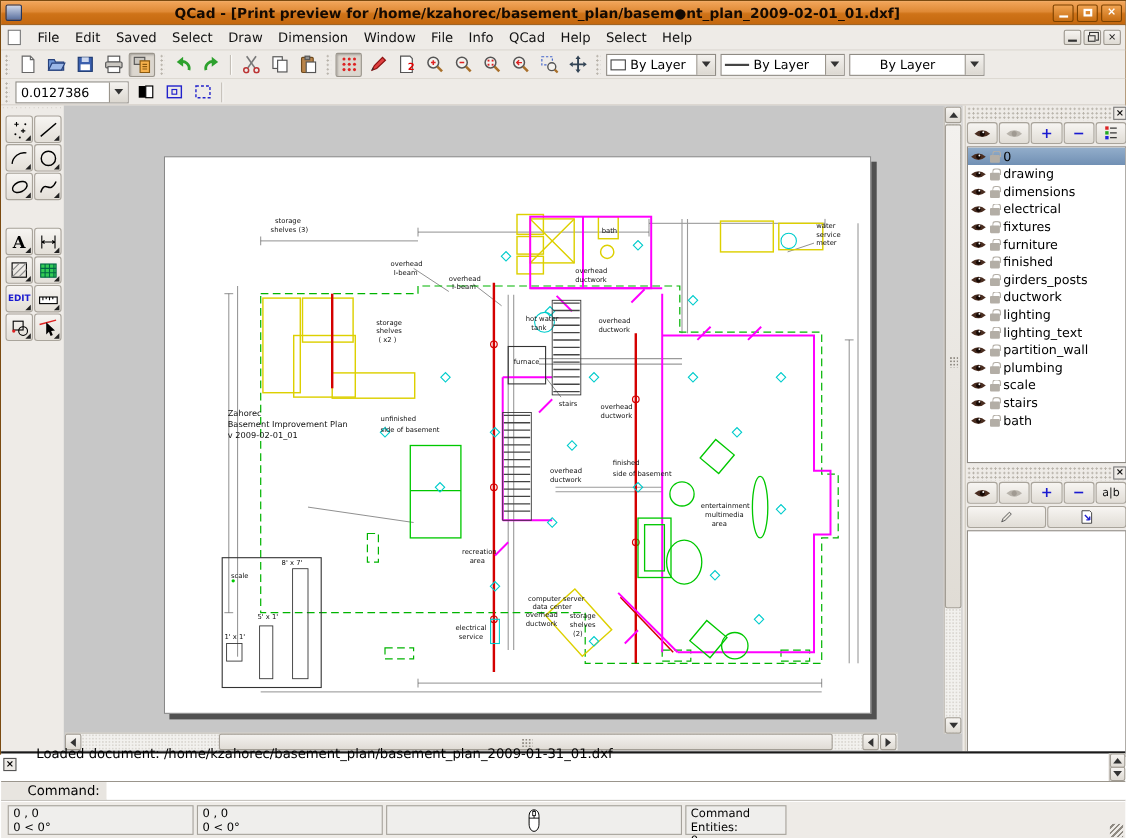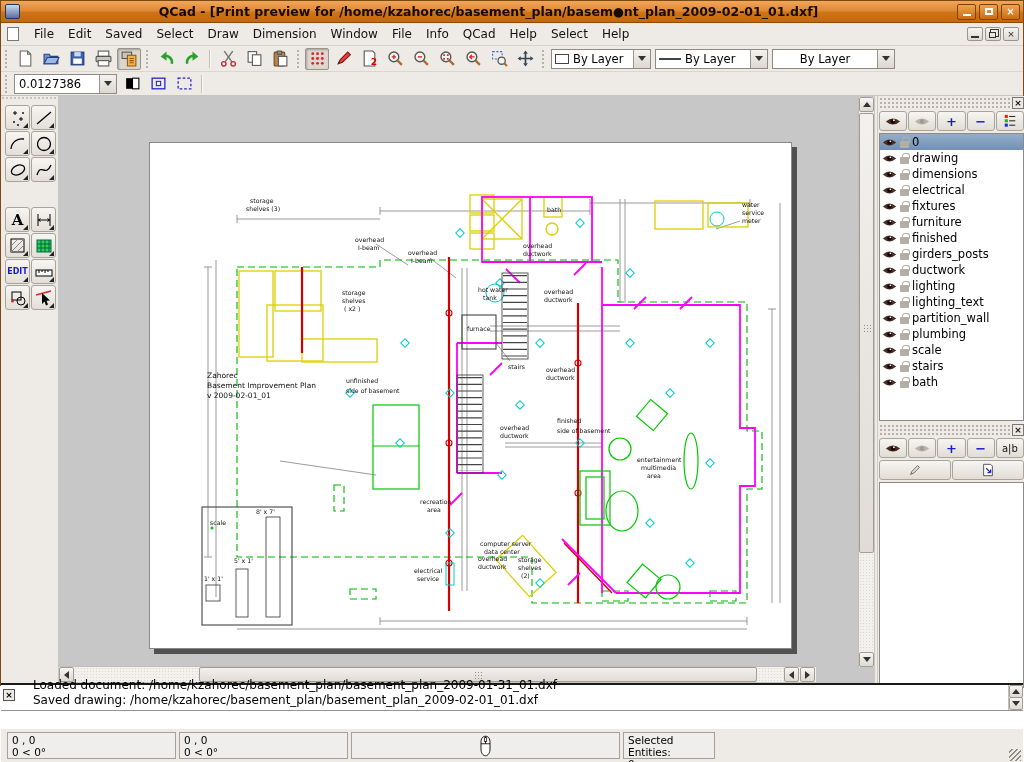--- a/index.html
+++ b/index.html
@@ -866,49 +866,52 @@
         </div>
         <div class="plist" style="height:206px;"></div>
       </div>
     </div>
   </div>
 
   <div class="logpanel">
     <div class="logx"><span>×</span></div>
     <div class="loglines">
       <div>Loaded document: /home/kzahorec/basement_plan/basement_plan_2009-01-31_01.dxf</div>
-      <div>Saved drawing: /home/kzahorec/basement_plan/basement_plan_2009-02-01_01.dxf</div>
     </div>
     <div class="logsb">
       <div class="sbtn" style="left:0;top:0;width:14px;height:13px;">
           <div class="tri-up2"></div>
         </div>
       <div class="sbtn" style="left:0;bottom:0;width:14px;height:13px;">
           <div class="tri-dn2"></div>
         </div>
     </div>
   </div>
 
+  <div class="cmdrow">
+    <div class="cmdlabel">Command:</div>
+    <input class="cmdinput" type="text" value="" style="">
+  </div>
 
   <div class="statusbar">
     <div class="spanel" style="left:6px;width:169px;">
       <div>0 , 0</div>
       <div>0 &lt; 0°</div>
     </div>
     <div class="spanel" style="left:178px;width:169px;">
       <div>0 , 0</div>
       <div>0 &lt; 0°</div>
     </div>
     <div class="spanel" style="left:350px;width:269px;display:flex;align-items:center;justify-content:center;">
       <svg width="15" height="22" viewBox="0 0 20 28">
         <path d="M10 1 C5.5 1 4 5 4 9 V18 C4 23 6.5 27 10 27 C13.5 27 16 23 16 18 V9 C16 5 14.5 1 10 1 Z" fill="#fff" stroke="#000" stroke-width="1.2"></path>
         <line x1="4" y1="11" x2="16" y2="11" stroke="#000" stroke-width="1.1"></line>
         <line x1="10" y1="1" x2="10" y2="11" stroke="#000" stroke-width="1.1"></line>
         <rect x="8.4" y="3" width="3.2" height="5" fill="#fff" stroke="#000"></rect>
       </svg>
     </div>
     <div class="spanel" style="left:622px;width:92px;">
-      <div>Selected Entities:</div>
+      <div>Command Entities:</div>
       <div>0</div>
     </div>
     <div class="resize-grip"></div>
   </div>
 </div>
 
 </body></html>

